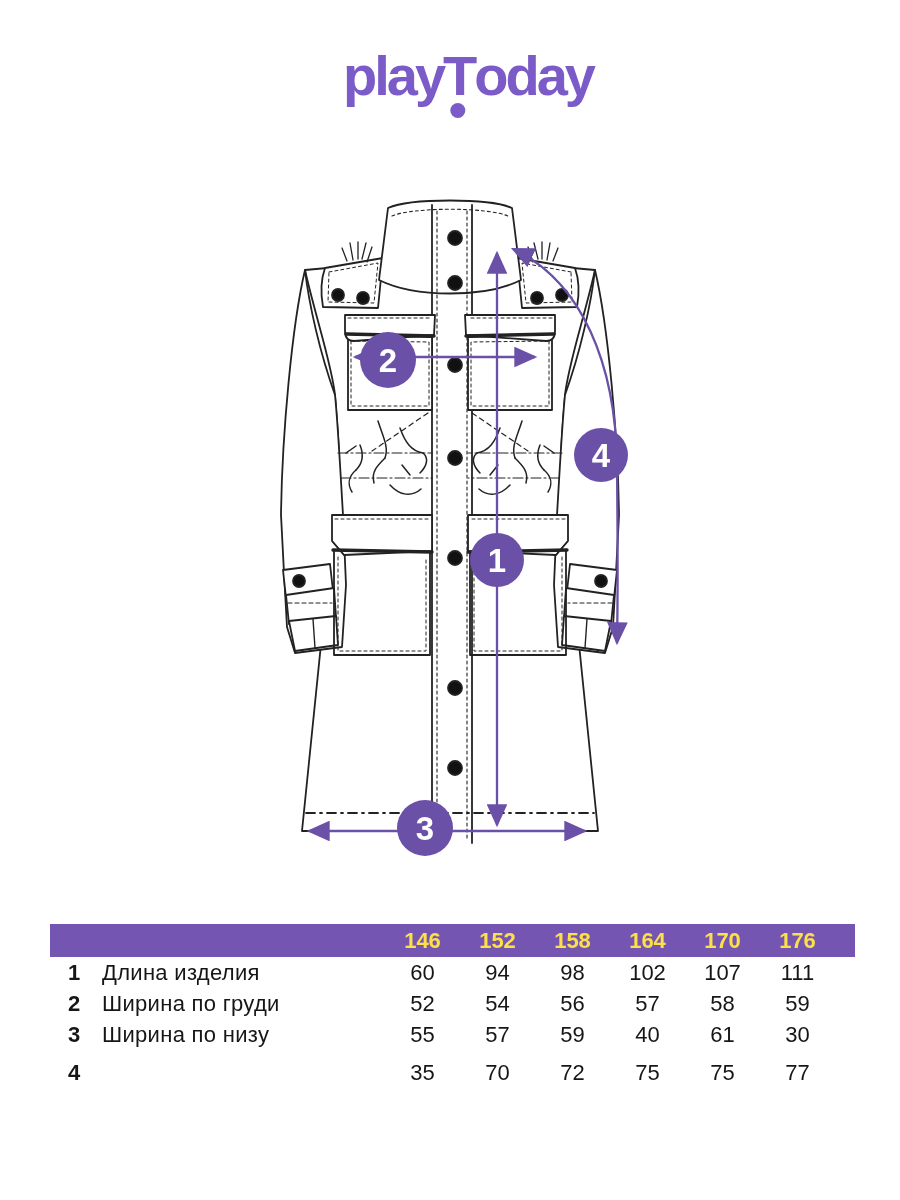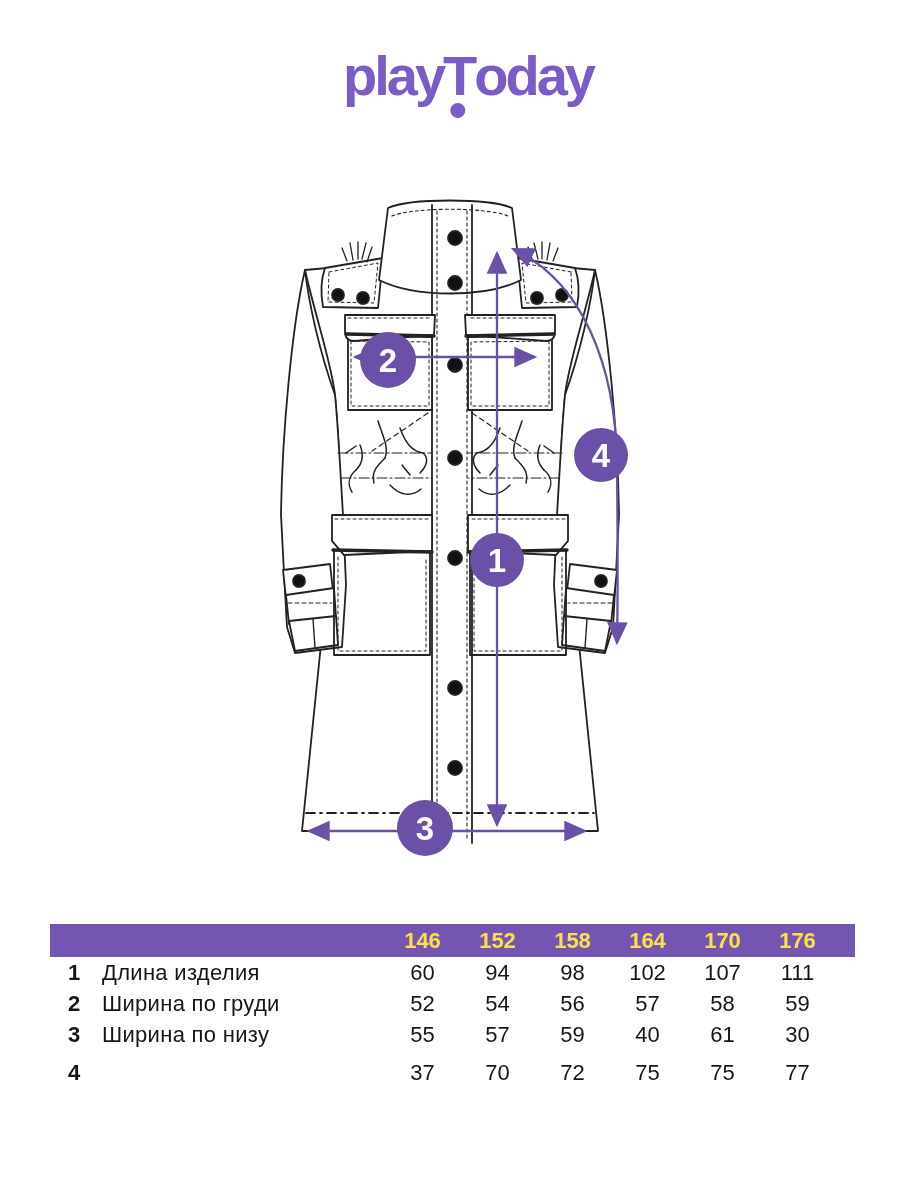--- a/index.html
+++ b/index.html
@@ -226,21 +226,21 @@
           <div class="vcell">61</div>
           <div class="vcell">30</div>
         </div>
         <div class="rpad"></div>
       </div>
       <div class="trow gap">
         <div class="label-col">
           <span class="rownum">4</span>
         </div>
         <div class="vals">
-          <div class="vcell">37</div>
+          <div class="vcell">35</div>
           <div class="vcell">70</div>
           <div class="vcell">72</div>
           <div class="vcell">75</div>
           <div class="vcell">75</div>
           <div class="vcell">77</div>
         </div>
         <div class="rpad"></div>
       </div>
     </div>
 </div>

